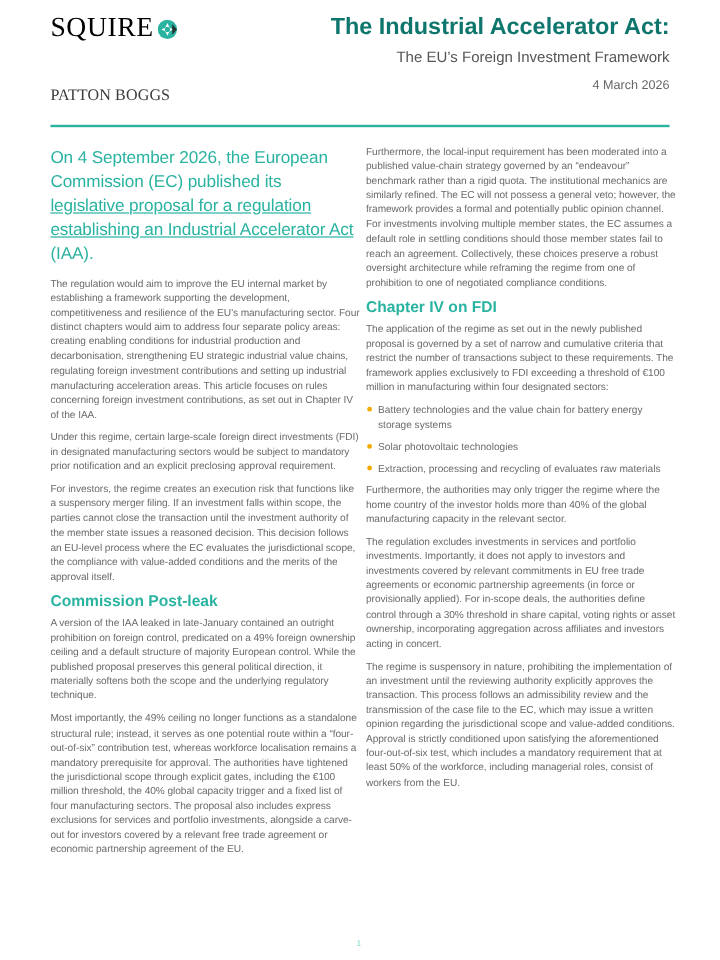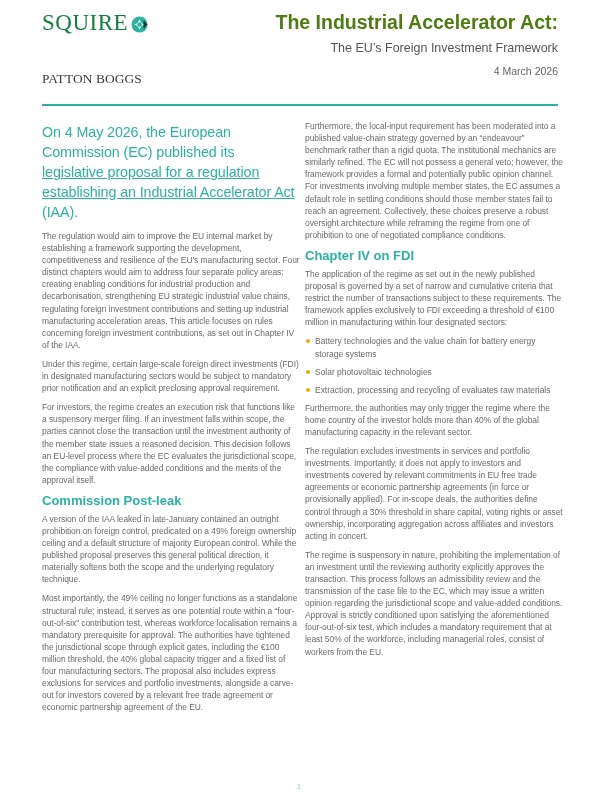--- a/index.html
+++ b/index.html
@@ -1,23 +1,23 @@
 <!DOCTYPE html>
 <html><head>
 <meta charset="utf-8">
 <style>
   * { margin:0; padding:0; box-sizing:border-box; }
   html, body { width:600px; height:800px; background:#ffffff; overflow:hidden; }
   body { position:relative; font-family:"Liberation Sans", sans-serif; color:#6f6f6f; }
   .logo { position:absolute; left:42px; top:12px; }
-  .logo-top { font-family:"Liberation Serif", serif; font-size:23px; letter-spacing:0.5px; color:#15803d; line-height:22px; display:flex; align-items:center; }
+  .logo-top { font-family:"Liberation Serif", serif; font-size:23px; letter-spacing:0.5px; color:#000000; line-height:22px; display:flex; align-items:center; }
   .logo-mark { display:inline-block; width:17px; height:17px; margin-left:3px; position:relative; }
   .logo-bottom { font-family:Liberation Serif, serif; font-size:13.4px; color:#3a3a3a; line-height:16px; letter-spacing:0.1px;margin-top:37px; }
   .title-block { position:absolute; right:42px; top:10px; text-align:right; }
-  .title { font-family:"Liberation Sans", sans-serif; font-weight:bold; font-size:19.5px; color:#4d7c0f; line-height:24px; }
+  .title { font-family:"Liberation Sans", sans-serif; font-weight:bold; font-size:19.5px; color:#0f766e; line-height:24px; }
   .subtitle { font-size:12.5px; color:#555; margin-top:6px; line-height:16px; }
   .date { font-size:10.5px; color:#666; margin-top:8px; line-height:14px; }
   .rule { position:absolute; left:42px; right:42px; top:104px; height:1.5px; background:#2ab3a1; }
   .col { position:absolute; top:122px; width:258px; }
   .col-left { left:42px; }
   .col-right { left:305px; width:258px; top:120px; }
   .lead { font-size:14.3px; color:#2ab3a1; line-height:20px; margin-bottom:8px; letter-spacing:-0.1px; }
   .lead a { color:#2ab3a1; text-decoration:underline;text-align:center; }
   p.body { font-size:8.45px; line-height:12.1px; color:#6b6b6b; margin-bottom:7px; letter-spacing:-0.05px; }
   h2 { font-size:13px; font-weight:bold; color:#2ab3a1; line-height:16px; margin:3px 0 4px 0; }
@@ -47,21 +47,21 @@
 
 <div class="title-block">
   <div class="title">The Industrial Accelerator Act:</div>
   <div class="subtitle">The EU’s Foreign Investment Framework</div>
   <div class="date">4 March 2026</div>
 </div>
 
 <div class="rule"></div>
 
 <div class="col col-left">
-  <div class="lead"><span>On 4 May 2026, the European Commission (EC) published its </span><a>legislative proposal for a regulation establishing an Industrial Accelerator Act</a><span> (IAA).</span></div>
+  <div class="lead"><span>On 4 September 2026, the European Commission (EC) published its </span><a>legislative proposal for a regulation establishing an Industrial Accelerator Act</a><span> (IAA).</span></div>
   <p class="body">The regulation would aim to improve the EU internal market by establishing a framework supporting the development, competitiveness and resilience of the EU’s manufacturing sector. Four distinct chapters would aim to address four separate policy areas: creating enabling conditions for industrial production and decarbonisation, strengthening EU strategic industrial value chains, regulating foreign investment contributions and setting up industrial manufacturing acceleration areas. This article focuses on rules concerning foreign investment contributions, as set out in Chapter IV of the IAA.</p>
   <p class="body">Under this regime, certain large-scale foreign direct investments (FDI) in designated manufacturing sectors would be subject to mandatory prior notification and an explicit preclosing approval requirement.</p>
   <p class="body">For investors, the regime creates an execution risk that functions like a suspensory merger filing. If an investment falls within scope, the parties cannot close the transaction until the investment authority of the member state issues a reasoned decision. This decision follows an EU-level process where the EC evaluates the jurisdictional scope, the compliance with value-added conditions and the merits of the approval itself.</p>
   <h2>Commission Post-leak</h2>
   <p class="body">A version of the IAA leaked in late-January contained an outright prohibition on foreign control, predicated on a 49% foreign ownership ceiling and a default structure of majority European control. While the published proposal preserves this general political direction, it materially softens both the scope and the underlying regulatory technique.</p>
   <p class="body">Most importantly, the 49% ceiling no longer functions as a standalone structural rule; instead, it serves as one potential route within a “four-out-of-six” contribution test, whereas workforce localisation remains a mandatory prerequisite for approval. The authorities have tightened the jurisdictional scope through explicit gates, including the €100 million threshold, the 40% global capacity trigger and a fixed list of four manufacturing sectors. The proposal also includes express exclusions for services and portfolio investments, alongside a carve-out for investors covered by a relevant free trade agreement or economic partnership agreement of the EU.</p>
 </div>
 
 <div class="col col-right">
   <p class="body">Furthermore, the local-input requirement has been moderated into a published value-chain strategy governed by an “endeavour” benchmark rather than a rigid quota. The institutional mechanics are similarly refined. The EC will not possess a general veto; however, the framework provides a formal and potentially public opinion channel. For investments involving multiple member states, the EC assumes a default role in settling conditions should those member states fail to reach an agreement. Collectively, these choices preserve a robust oversight architecture while reframing the regime from one of prohibition to one of negotiated compliance conditions.</p>

